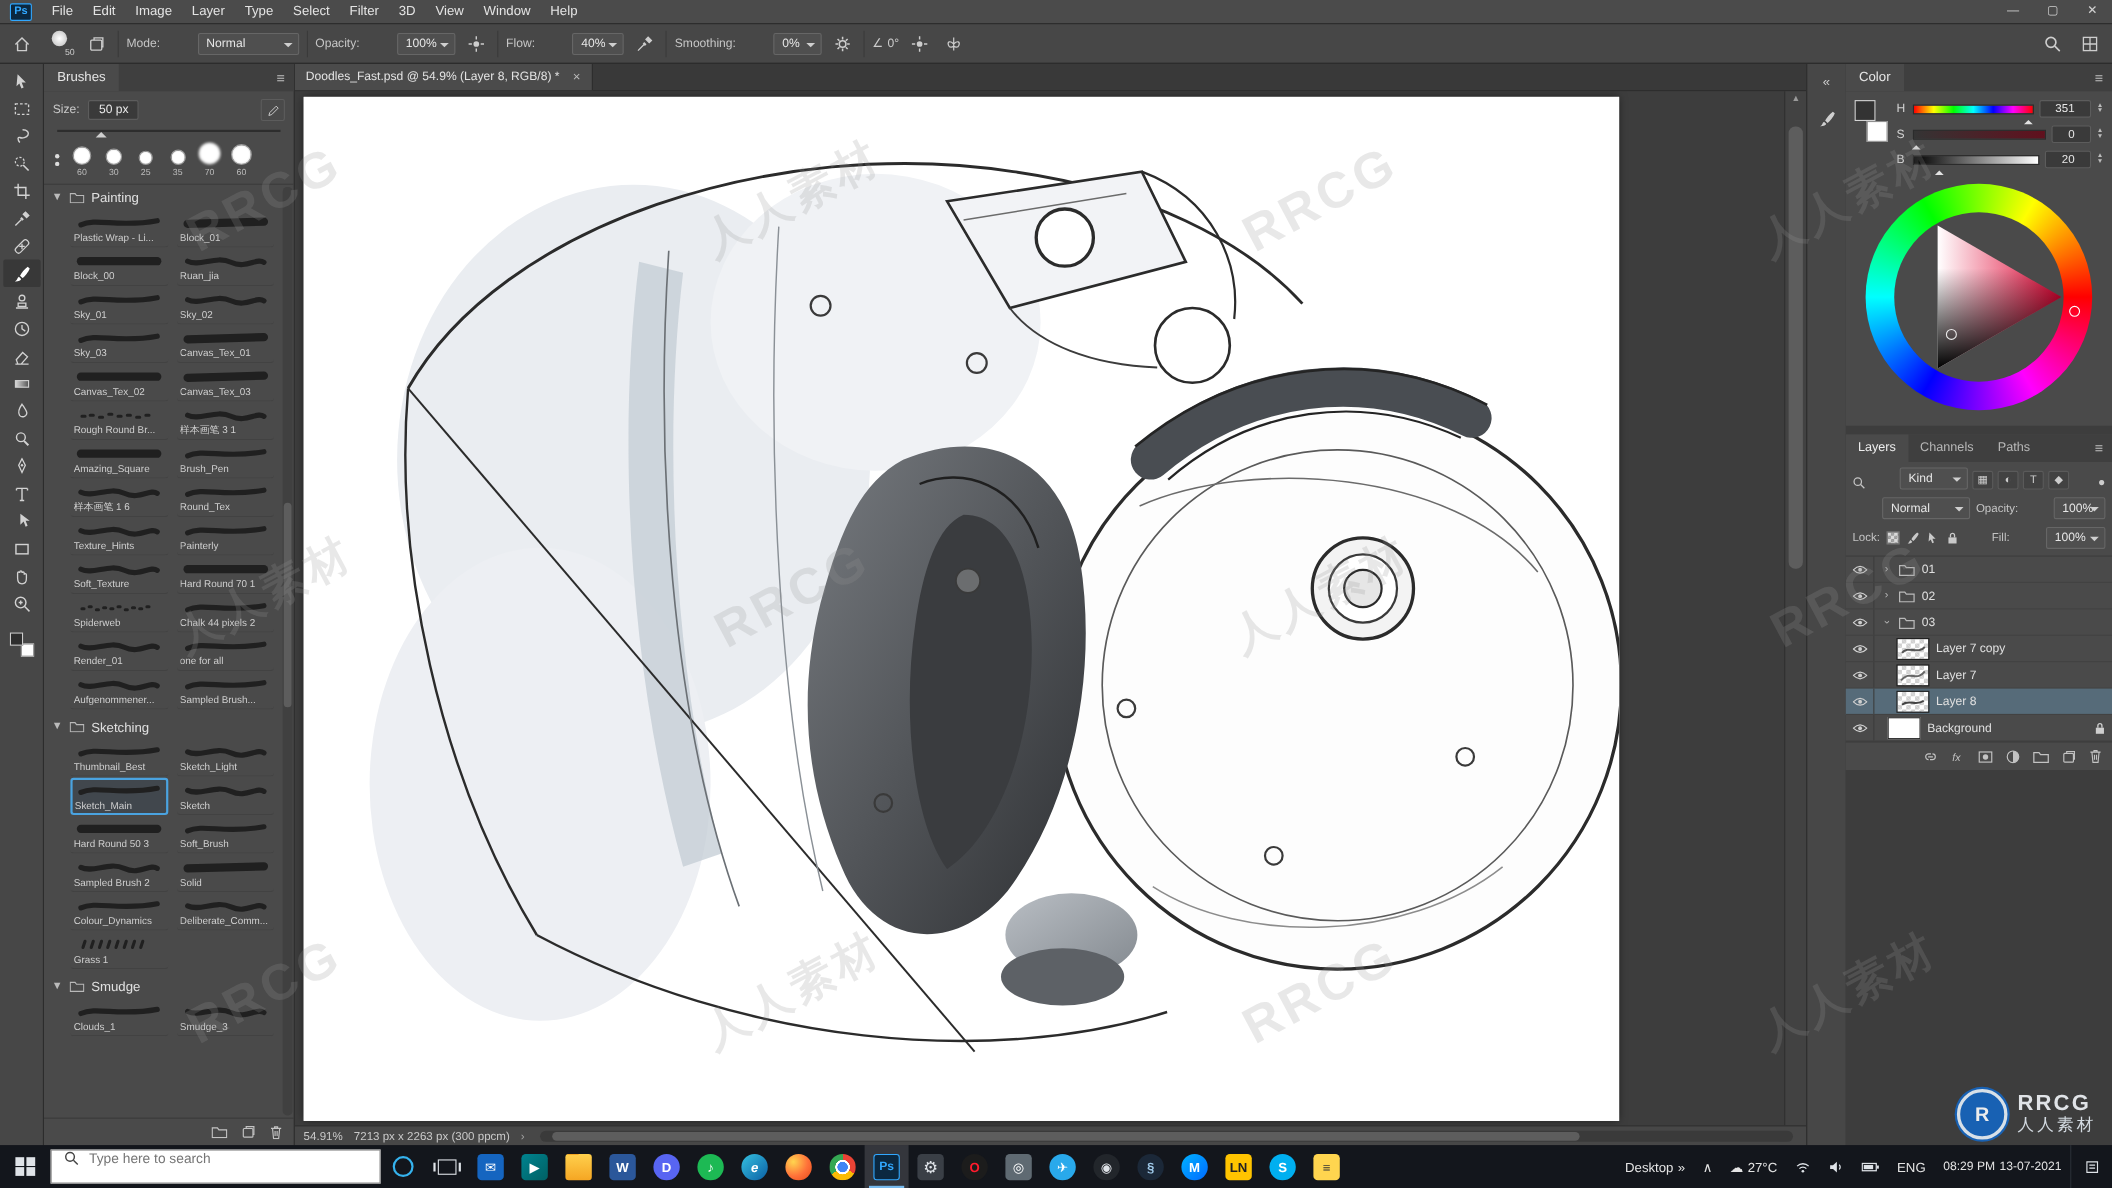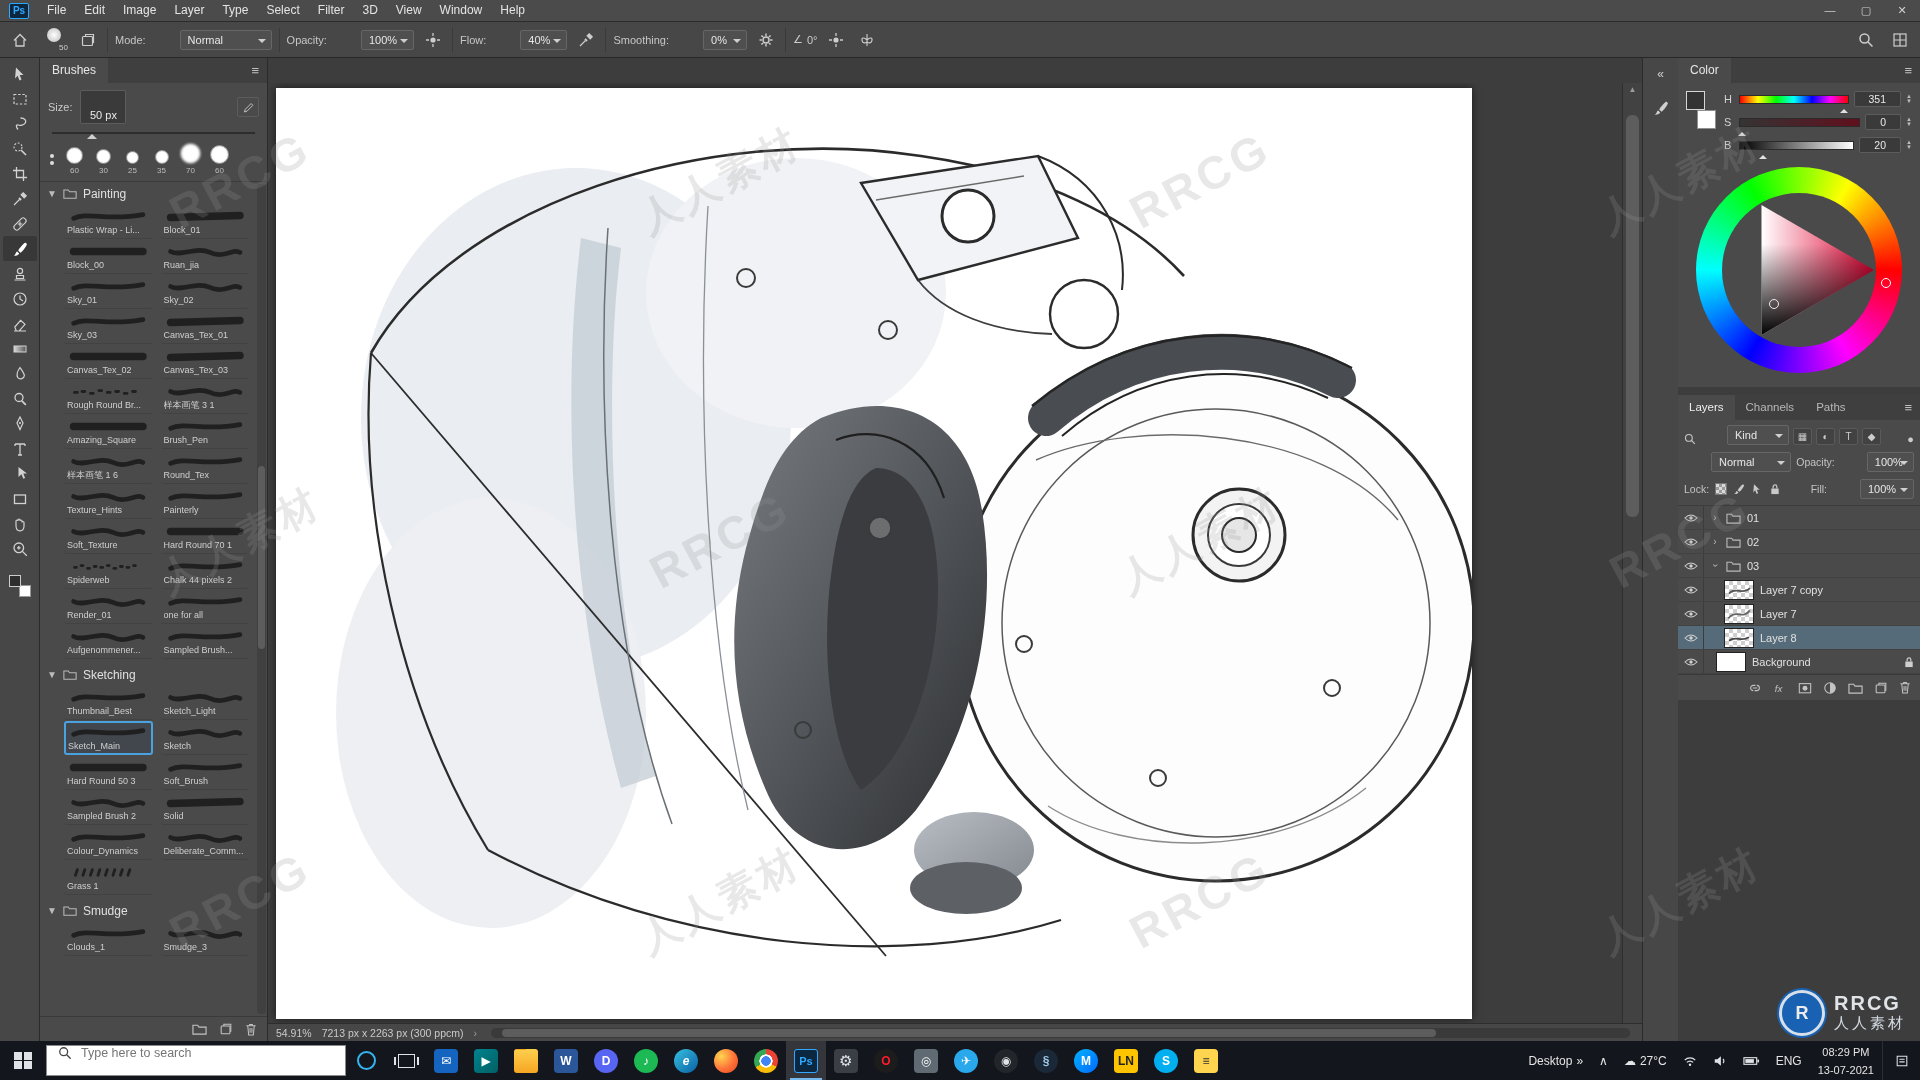--- a/index.html
+++ b/index.html
@@ -51,21 +51,21 @@
 
   
   .brushes-panel { position:absolute; top:58px; left:40px; bottom:39px; width:228px; background:#4a4a4a;
     border-right:1px solid #2b2b2b; display:flex; flex-direction:column; z-index:8; }
   .ptab-bar { height:25px; background:#3f3f3f; display:flex; align-items:stretch; flex:none; }
   .ptab { background:#4a4a4a; padding:0 12px; line-height:25px; font-size:12px; color:#e6e6e6; }
   .ptab-menu { margin-left:auto; padding:0 8px; line-height:25px; color:#bfbfbf; font-size:13px; }
   .bsize-row { display:flex; align-items:center; gap:8px; padding:7px 8px 3px 8px; flex:none; }
   .bsize-label { font-size:11px; color:#c9c9c9; }
   .val-box { background:#3a3a3a; border:1px solid #5c5c5c; border-radius:2px; height:18px; line-height:16px;
-    padding:16px 6px; font-size:11px; color:#e8e8e8; min-width:46px; text-align:center; }
+    padding:0 6px; font-size:11px; color:#e8e8e8; min-width:46px; text-align:center; }
   .bsize-row .edit-btn { margin-left:auto; width:22px; height:20px; border:1px solid #5c5c5c; border-radius:2px;
     display:flex; align-items:center; justify-content:center; color:#ccc; }
   .bslider { position:relative; height:12px; margin:0 12px; flex:none; }
   .bslider .track { position:absolute; left:0; right:0; top:5px; height:2px; background:#2d2d2d; }
   .bslider .knob { position:absolute; left:17%; top:2px; width:0; height:0; border:5px solid transparent; border-bottom-color:#cfcfcf; }
   .preset-row { display:flex; align-items:flex-end; gap:4px; padding:4px 6px 6px 6px; border-bottom:1px solid #3c3c3c; flex:none; }
   .preset { display:flex; flex-direction:column; align-items:center; width:25px; }
   .preset .c { border-radius:50%; background:radial-gradient(circle,#fff 55%,#cfcfcf); border:1px solid #9a9a9a; }
   .preset .n { font-size:8px; color:#bdbdbd; margin-top:2px; }
   .preset.soft .c { filter:blur(1px); }
@@ -227,21 +227,21 @@
   .a-telegram .badge{ background:#29a9eb; border-radius:50%; }
   .a-obs .badge{ background:#22262b; border-radius:50%; color:#dfe3e8; }
   .a-steam .badge{ background:#1b2838; border-radius:50%; color:#9ec8e8; }
   .a-messenger .badge{ background:linear-gradient(135deg,#00b2ff,#006aff); border-radius:50%; }
   .a-line .badge{ background:#ffc400; color:#222; }
   .a-skype .badge{ background:#00aff0; border-radius:50%; }
   .a-notes .badge{ background:#ffd54f; color:#333; }
   .tray { margin-left:auto; display:flex; align-items:center; height:100%; }
   .tray-item { padding:0 8px; font-size:12px; color:#e4e4e4; display:flex; align-items:center; gap:4px; height:100%; }
   .tray svg.ic { width:14px; height:14px; color:#dfe3e8; }
-  .clock { display:flex; flex-direction:column; align-items:center; justify-content:center; font-size:11px; line-height:14px; }
+  .clock { display:flex; align-items:center; justify-content:center; font-size:11px; line-height:14px; }
   .notif { width:38px; border-left:1px solid #2a2e36; height:100%; display:flex; align-items:center; justify-content:center; }
 
   
   .wm { position:absolute; inset:0; z-index:70; pointer-events:none; display:grid;
     grid-template-columns:repeat(4,1fr); grid-template-rows:repeat(3,1fr); overflow:hidden; }
   .wm span { display:flex; align-items:center; justify-content:center; transform:rotate(-28deg);
     font-size:46px; font-weight:bold; color:rgba(150,150,150,.22); letter-spacing:4px; white-space:nowrap; }
   .wm span.cn { font-size:40px; }
   .rrcg { position:absolute; right:14px; bottom:44px; z-index:72; display:flex; align-items:center; gap:9px; opacity:.9; }
   .rrcg .ring { width:46px; height:46px; border-radius:50%; background:#1565c0; border:3px solid #e8f2fb;
@@ -937,20 +937,26 @@
       </span>
     <span>
         <svg class="ic" style="width:12px;height:13px">
           <use href="#i-trash"></use>
         </svg>
       </span>
   </div>
 </div>
 
 <div class="canvas-area">
+  <div class="doc-tabbar">
+    <div class="doc-tab">
+      <span>Doodles_Fast.psd @ 54.9% (Layer 8, RGB/8) *</span>
+      <span class="x">×</span>
+    </div>
+  </div>
   <div class="pasteboard">
     <div class="artboard">
       <svg viewBox="0 0 1196 931">
         <defs>
           <linearGradient id="g-dark" x1="0" y1="0" x2="1" y2="1">
             <stop offset="0" stop-color="#777b80"></stop>
               <stop offset="1" stop-color="#2e3033"></stop>
           </linearGradient>
           <linearGradient id="g-mid" x1="0" y1="0" x2="1" y2="1">
             <stop offset="0" stop-color="#b9bec4"></stop>

